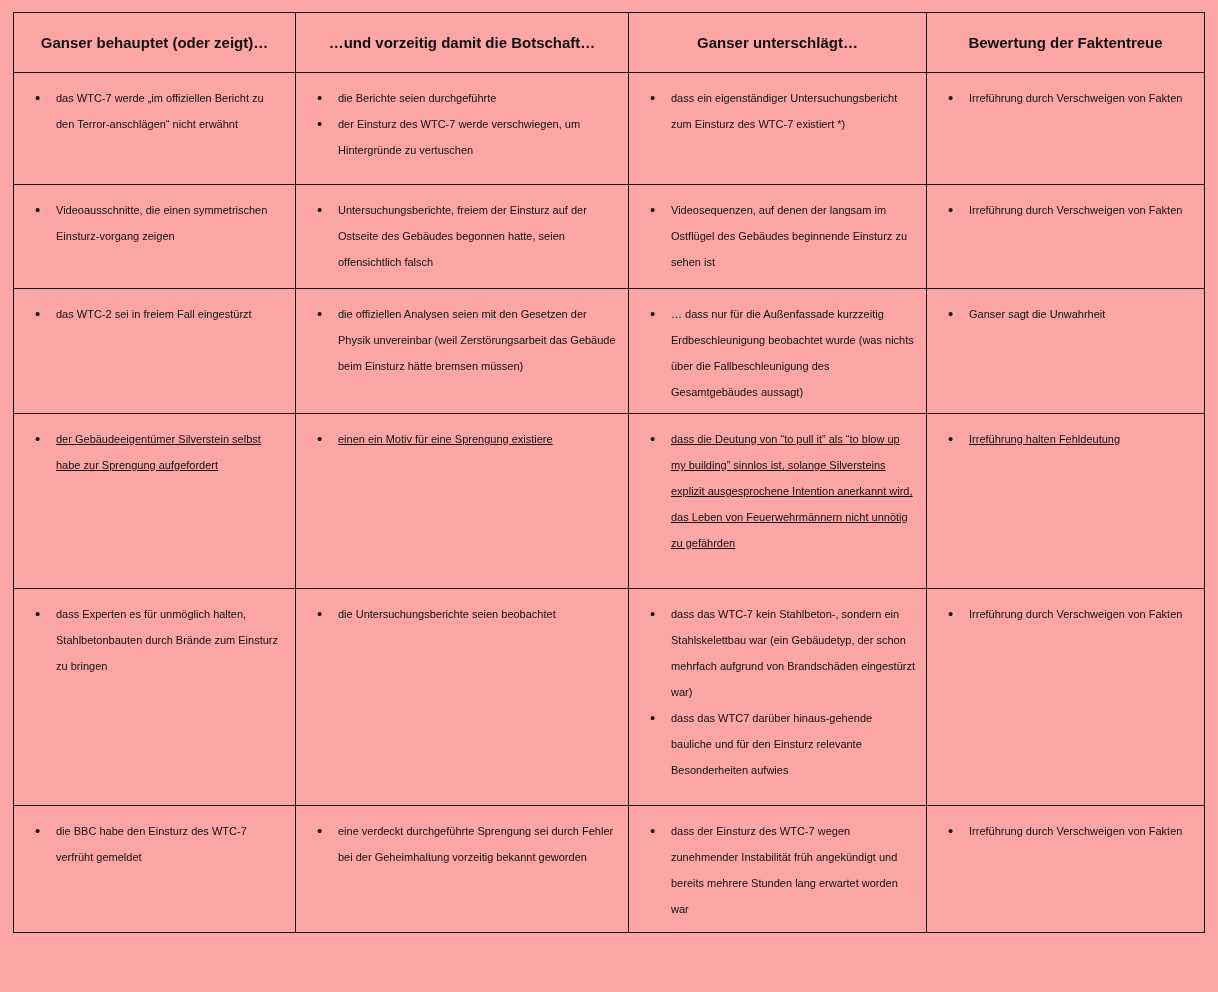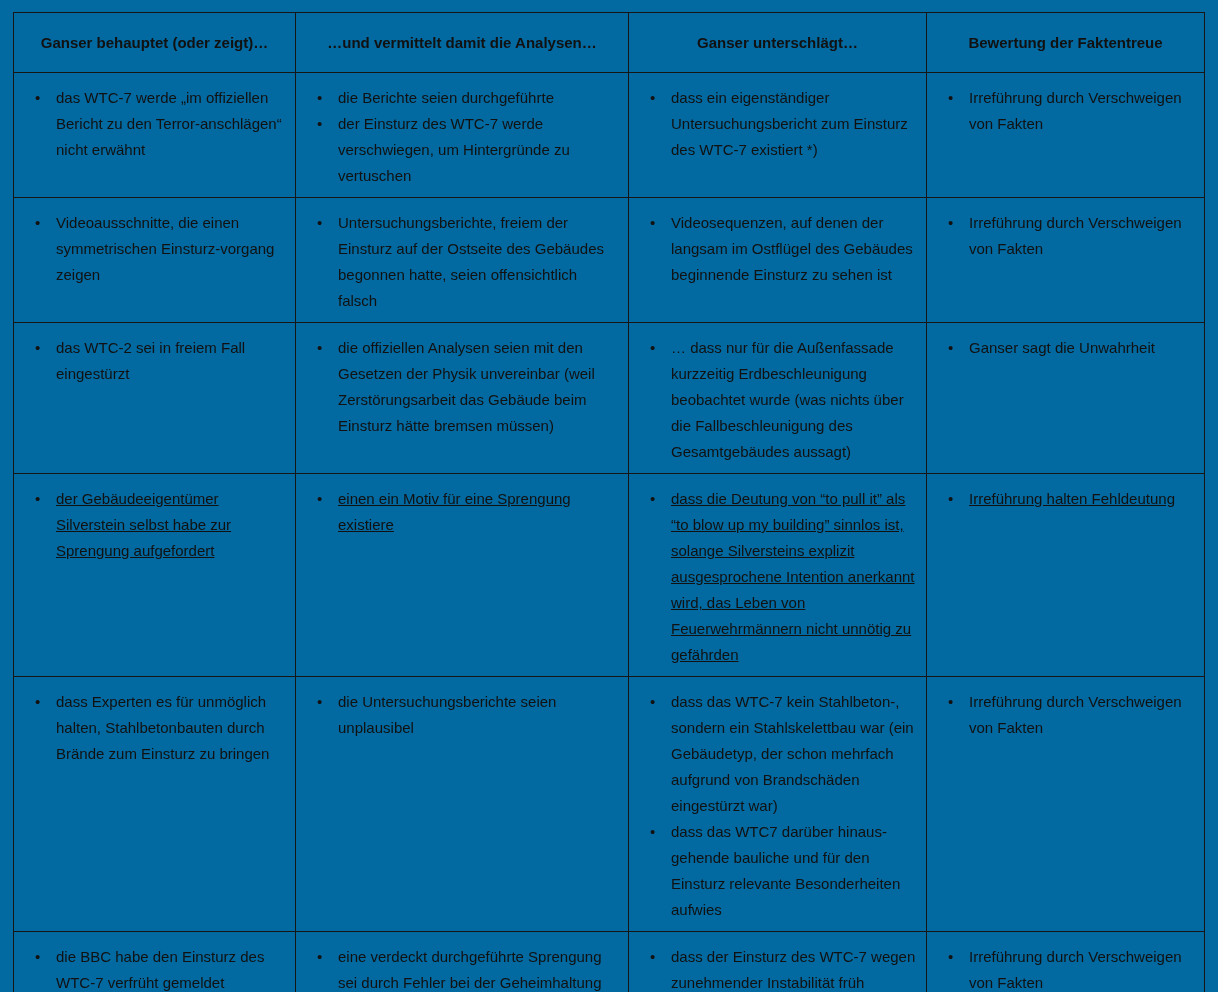--- a/index.html
+++ b/index.html
@@ -7,21 +7,21 @@
     padding: 0;
     background: #ffffff;
     color: #111111;
     font-family: "Liberation Sans", sans-serif;
   }
   .page {
     width: 1218px;
     height: 992px;
     box-sizing: border-box;
     padding: 12px 14px 0 13px;
-    background: #0369a1;
+    background: #fca5a5;
   }
   table.fact-table {
     border-collapse: collapse;
     table-layout: fixed;
     width: 1191px;
   }
   .fact-table th,
   .fact-table td {
     border: 1px solid #161616;
     vertical-align: top;
@@ -30,21 +30,21 @@
   .fact-table th {
     font-size: 15px;
     font-weight: bold;
     text-align: center;
     vertical-align: middle;
     height: 60px;
     padding: 4px 10px;
     line-height: 20px;
   }
   .fact-table td {
-    font-size: 15px;
+    font-size: 11px;
     padding: 12px 10px 8px 8px;
   }
   
   .fact-table tbody tr:nth-child(1) { height: 112px; }
   .fact-table tbody tr:nth-child(2) { height: 104px; }
   .fact-table tbody tr:nth-child(3) { height: 124px; }
   .fact-table tbody tr:nth-child(4) { height: 175px; text-decoration: underline; }
   .fact-table tbody tr:nth-child(5) { height: 217px; }
   .fact-table tbody tr:nth-child(6) { height: 127px; }
 
@@ -73,21 +73,21 @@
   <table class="fact-table">
     <colgroup>
       <col style="width:282px">
       <col style="width:333px">
       <col style="width:298px">
       <col style="width:278px">
     </colgroup>
     <thead>
       <tr>
         <th>Ganser behauptet (oder zeigt)…</th>
-        <th>…und vermittelt damit die Analysen…</th>
+        <th>…und vorzeitig damit die Botschaft…</th>
         <th>Ganser unterschlägt…</th>
         <th>Bewertung der Faktentreue</th>
       </tr>
     </thead>
     <tbody>
         <tr>
           <td>
             <ul class="bullet-list">
               <li>das WTC-7 werde „im offiziellen Bericht zu den Terror-anschlägen“ nicht erwähnt</li>
             </ul>
@@ -176,21 +176,21 @@
           </td>
         </tr>
         <tr>
           <td>
             <ul class="bullet-list">
               <li>dass Experten es für unmöglich halten, Stahlbetonbauten durch Brände zum Einsturz zu bringen</li>
             </ul>
           </td>
           <td>
             <ul class="bullet-list">
-              <li>die Untersuchungsberichte seien unplausibel</li>
+              <li>die Untersuchungsberichte seien beobachtet</li>
             </ul>
           </td>
           <td>
             <ul class="bullet-list">
               <li>dass das WTC-7 kein Stahlbeton-, sondern ein Stahlskelettbau war (ein Gebäudetyp, der schon mehrfach aufgrund von Brandschäden eingestürzt war)</li>
               <li>dass das WTC7 darüber hinaus-gehende bauliche und für den Einsturz relevante Besonderheiten aufwies</li>
             </ul>
           </td>
           <td>
             <ul class="bullet-list">

